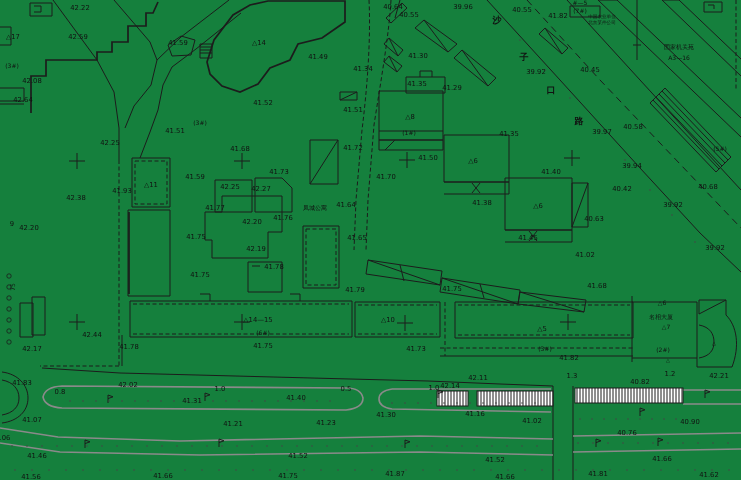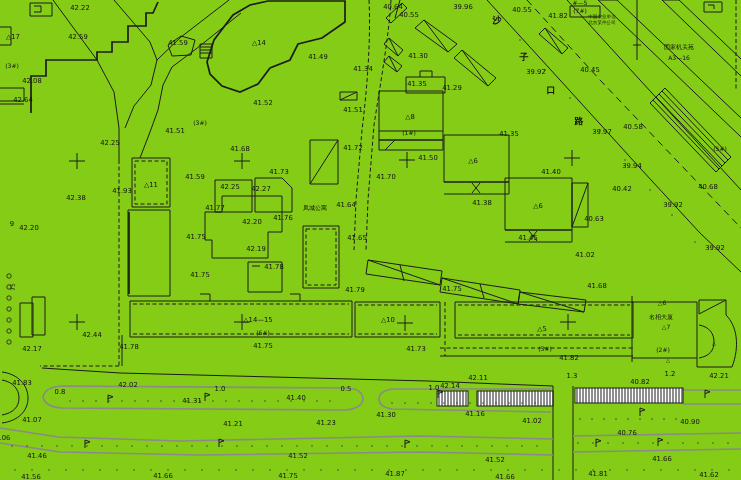--- a/index.html
+++ b/index.html
@@ -1,16 +1,16 @@
 <!DOCTYPE html>
 <html><head>
 <meta charset="utf-8">
 <style>
   html,body{margin:0;padding:0;background:#e8e8e8;}
-  #stage{width:741px;height:480px;background:#84cc16;position:relative;overflow:hidden;
+  #stage{width:741px;height:480px;background:#15803d;position:relative;overflow:hidden;
          font-family:"DejaVu Sans",sans-serif;}
   svg{display:block;}
   .ln{stroke:#1c1c1c;stroke-width:1;fill:none;}
   .ln2{stroke:#1c1c1c;stroke-width:1.7;fill:none;}
   .dsh{stroke:#1c1c1c;stroke-width:1;fill:none;stroke-dasharray:4 2.5;}
   .dshL{stroke:#1c1c1c;stroke-width:1;fill:none;stroke-dasharray:7 5;}
   .curb{stroke:#8a8a8a;stroke-width:1.6;fill:none;}
   .lbl{fill:#111;font-family:"DejaVu Sans",sans-serif;}
   .hatchbox{stroke:#1c1c1c;stroke-width:1;}
 </style>

